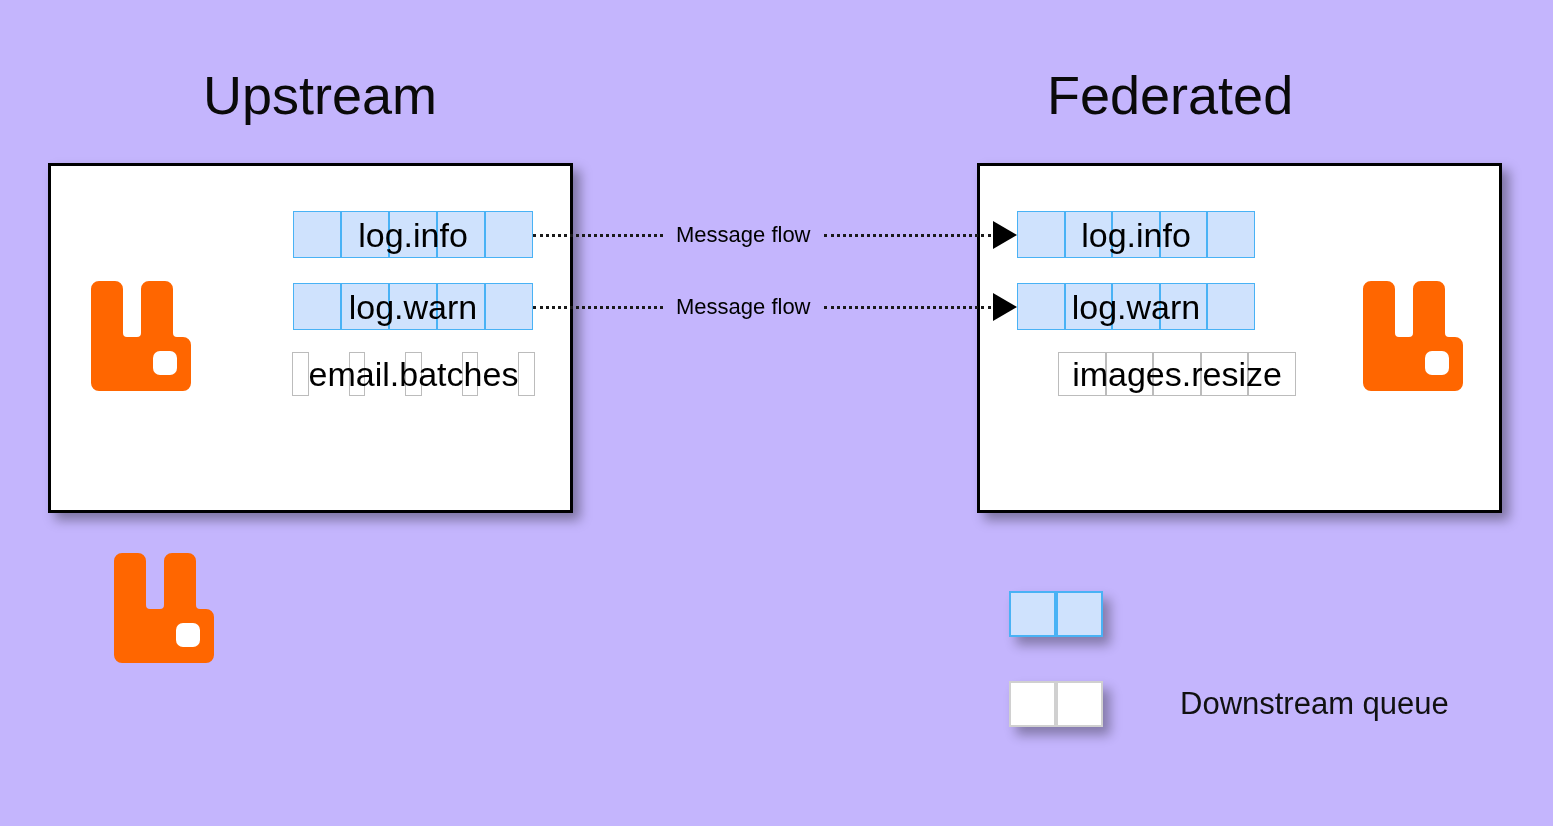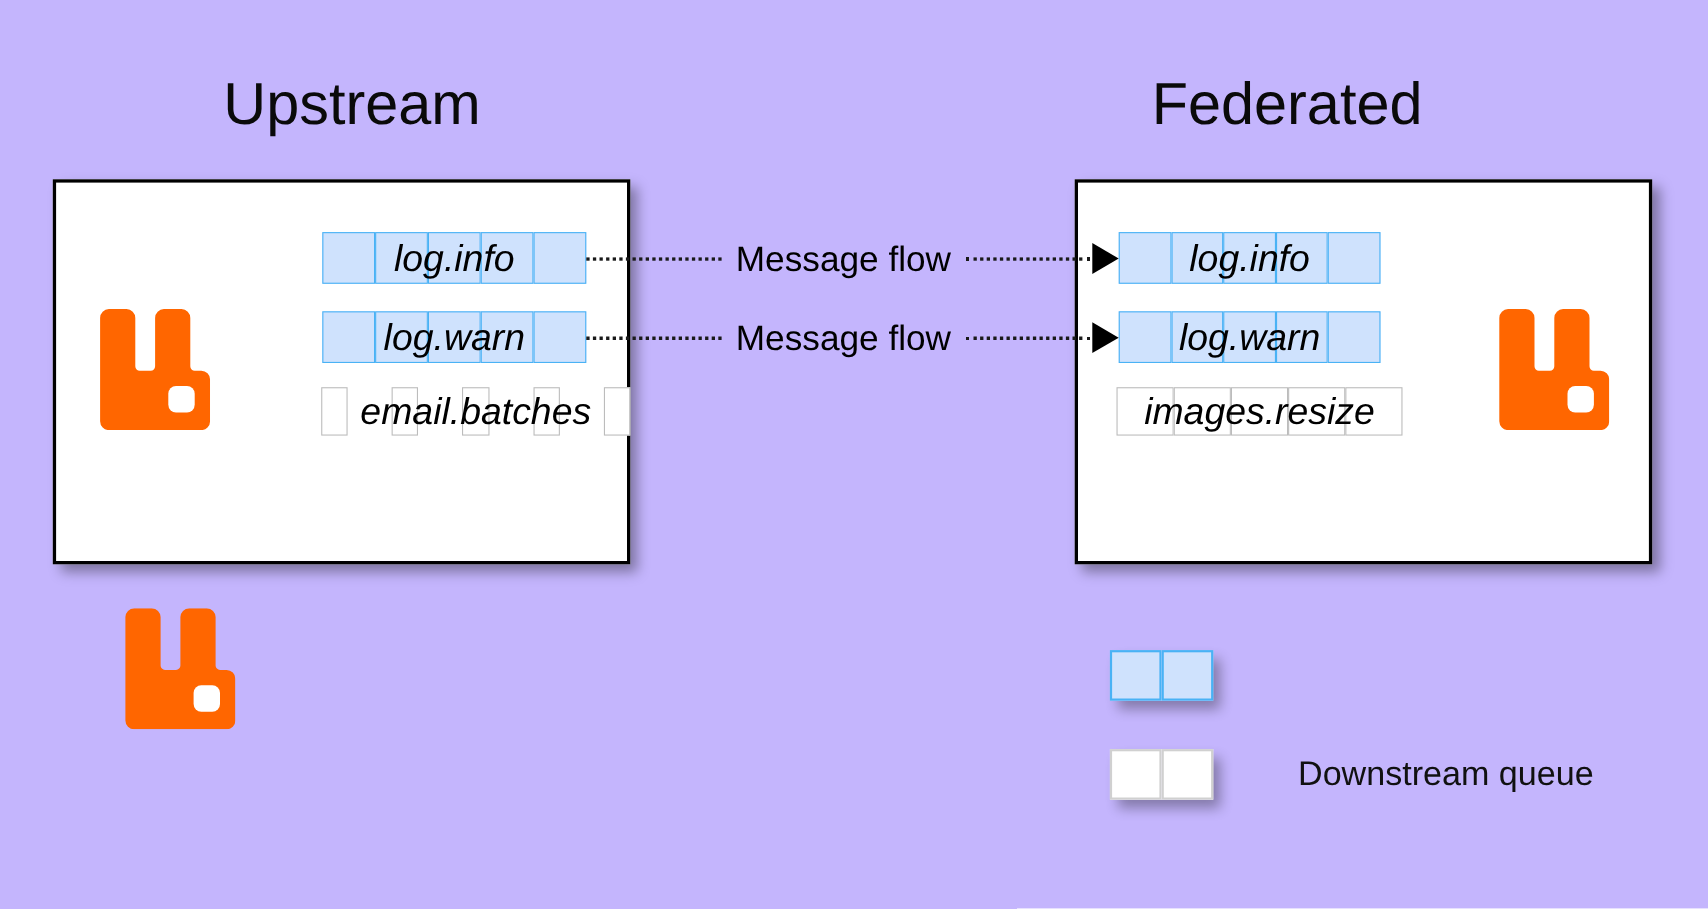--- a/index.html
+++ b/index.html
@@ -82,51 +82,50 @@
     left: 0;
     right: 0;
     top: 50%;
     transform: translateY(-50%);
     text-align: center;
     font-size: 34px;
     line-height: 1;
     color: #000000;
     white-space: nowrap;
     pointer-events: none;
-    font-style: italic;
   }
 
   
   #q-up-info  { left: 293px; top: 211px; width: 240px; }
   #q-up-warn  { left: 293px; top: 283px; width: 240px; }
-  #q-up-email { left: 292px; top: 352px; width: 281px; gap: 40px; }
+  #q-up-email { left: 292px; top: 352px; width: 243px; gap: 40px; }
   
   #q-dn-info  { left: 1017px; top: 211px; width: 238px; }
   #q-dn-warn  { left: 1017px; top: 283px; width: 238px; }
-  #q-dn-img   { left: 1015px; top: 352px; width: 260px; }
+  #q-dn-img   { left: 1058px; top: 352px; width: 238px; }
 
   
   .flow {
     position: absolute;
     height: 26px;
     display: flex;
     align-items: center;
     pointer-events: none;
   }
   #flow-top    { left: 533px; top: 222px; width: 484px; }
   #flow-bottom { left: 533px; top: 294px; width: 484px; }
 
   .dash-seg {
     height: 0;
     border-top: 3px dotted #1a1a1a;
   }
   .flow .dash-left  { width: 130px; }
   .flow .dash-right { width: 120px; flex: 1 1 auto; }
   .flow .flow-label {
-    font-size: 32px;
+    font-size: 22px;
     line-height: 1;
     color: #000000;
     white-space: nowrap;
     padding: 0 13px;
   }
   .arrowhead {
     width: 0;
     height: 0;
     border-top: 14px solid transparent;
     border-bottom: 14px solid transparent;

